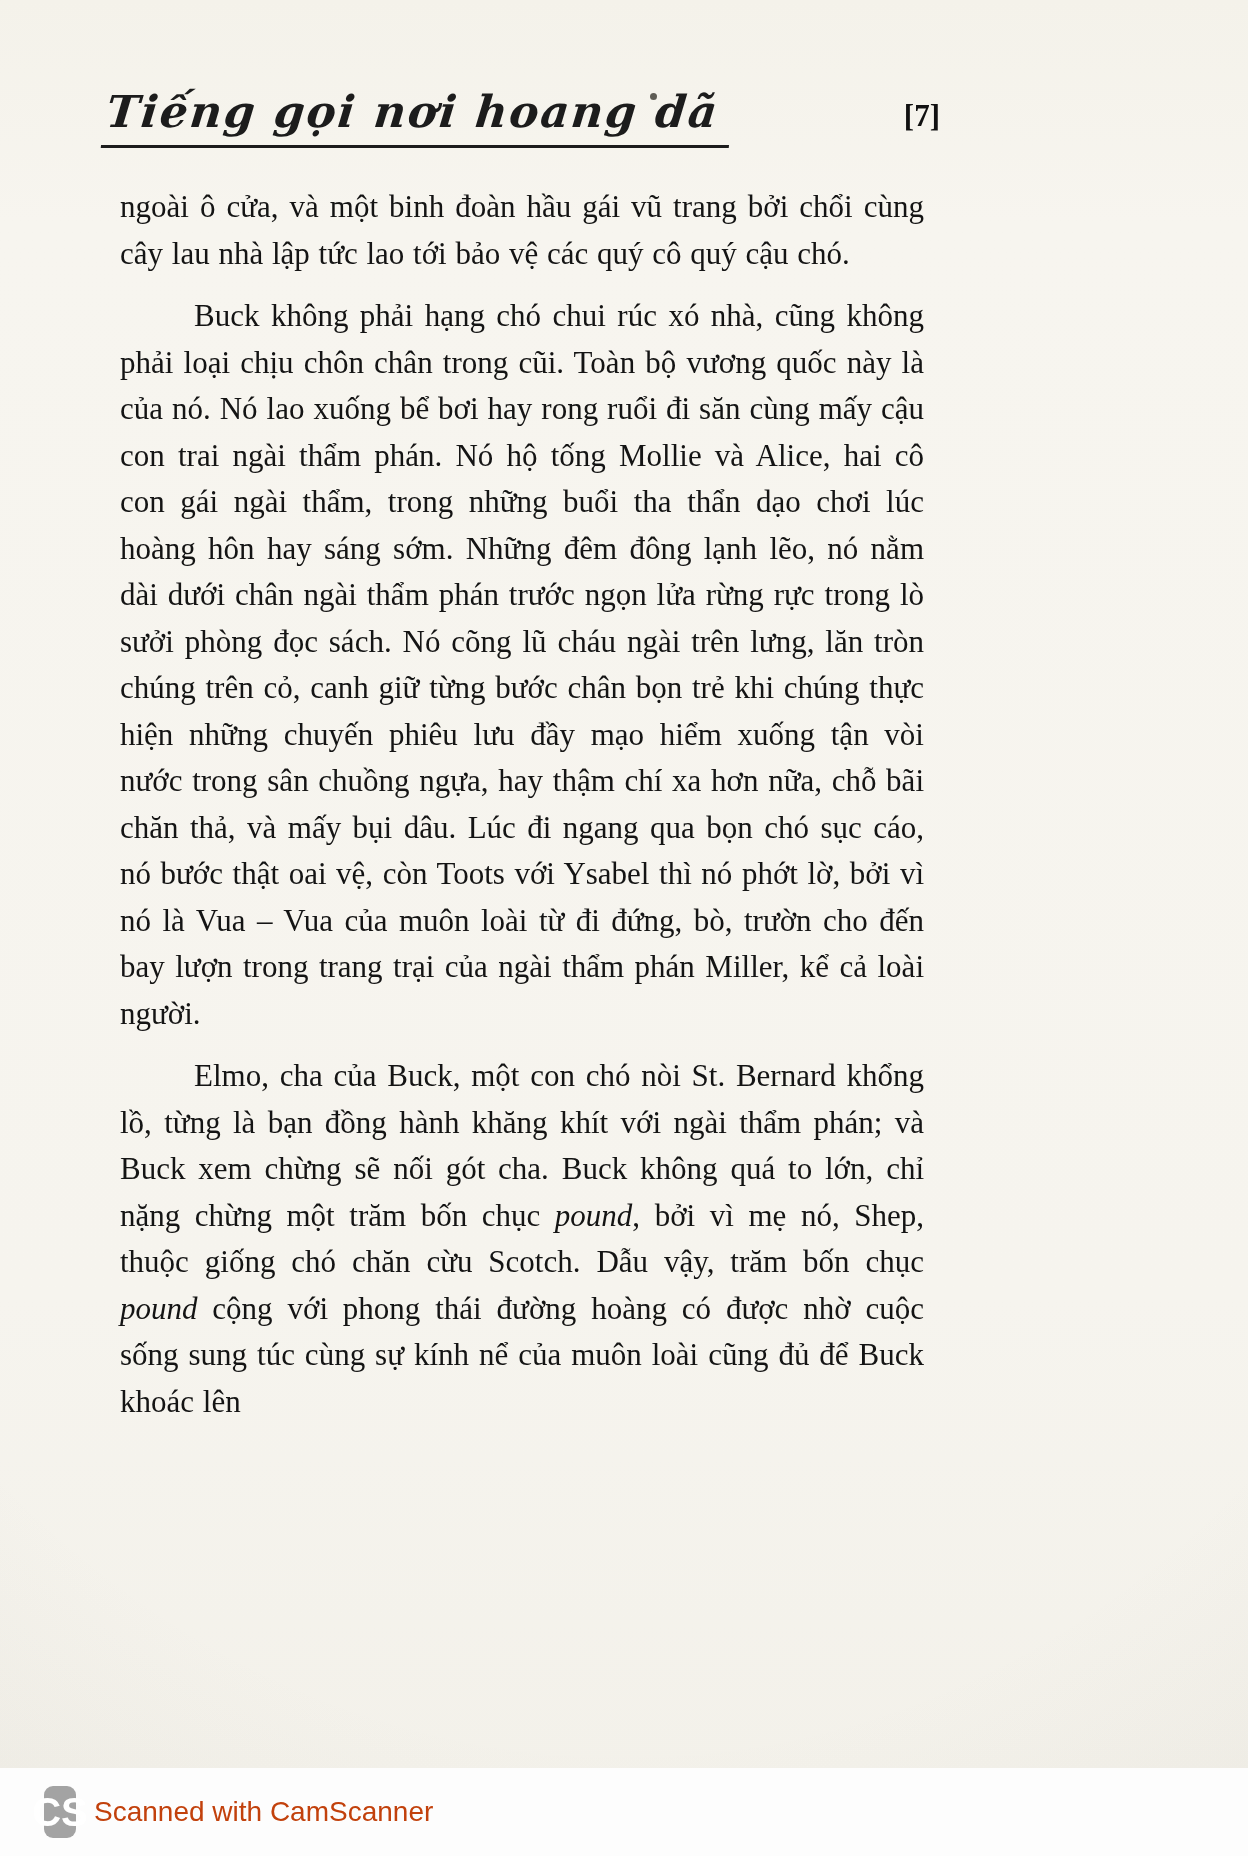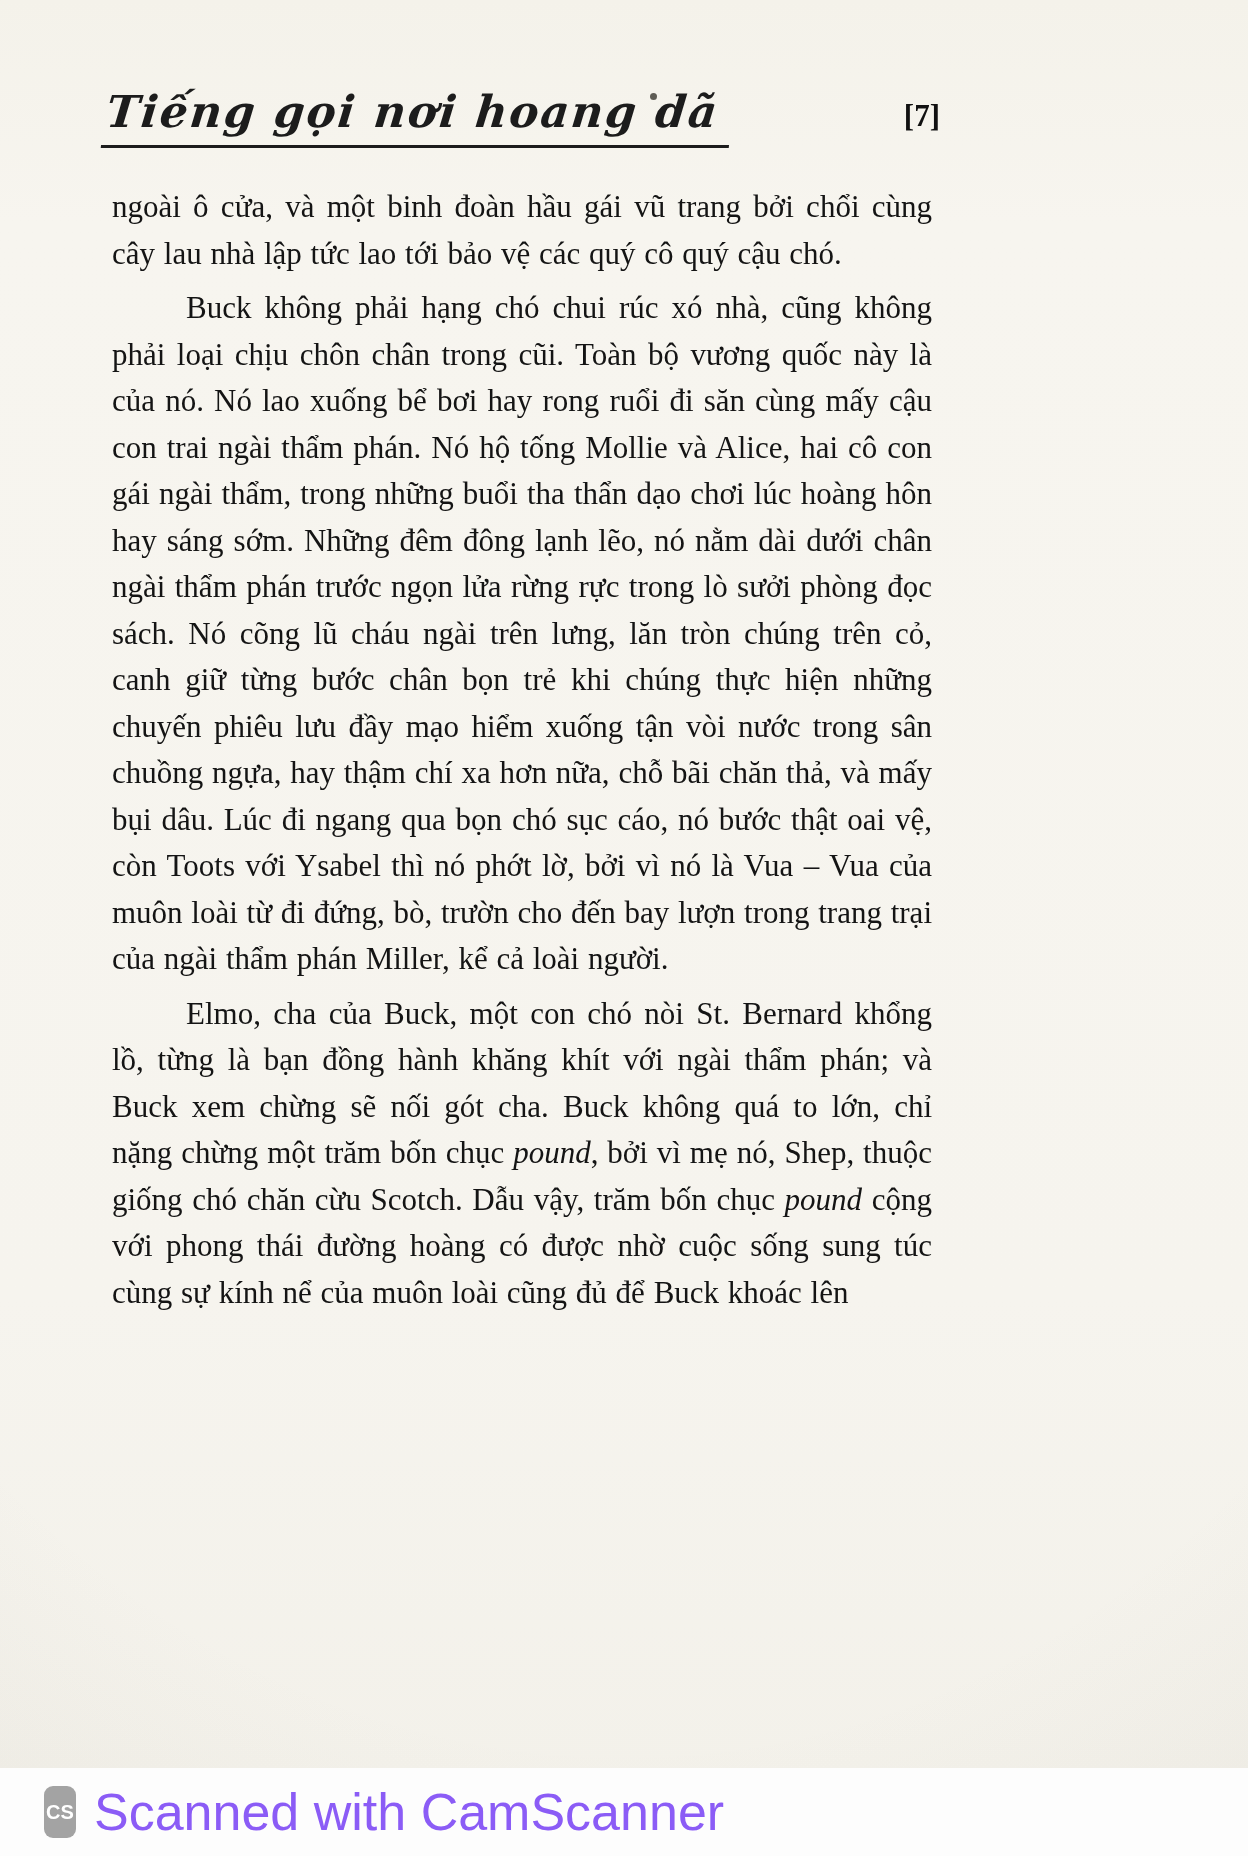--- a/index.html
+++ b/index.html
@@ -45,21 +45,21 @@
     color: #1c1c1c;
     white-space: nowrap;
   }
   .page-num {
     font-size: 31px;
     font-weight: bold;
     color: #111;
     padding-bottom: 14px;
   }
   .body-text p {
-    margin: 8px;
+    margin: 16px;
     font-size: 31px;
     line-height: 46.5px;
     text-align: justify;
     color: #141414;
     word-spacing: 1px;
   }
   .body-text p.indent { text-indent: 74px; }
   .body-text em { }
   .footer-bar {
     position: absolute;
@@ -72,31 +72,31 @@
     gap: 18px;
   }
   .cs-logo {
     width: 32px;
     height: 52px;
     background: #a3a3a3;
     border-radius: 9px;
     color: #ffffff;
     font-family: "Liberation Sans", sans-serif;
     font-weight: bold;
-    font-size: 20px;
+    font-size: 40px;
     letter-spacing: 0px;
     display: flex;
     align-items: center;
     justify-content: center;
     flex: 0 0 auto;
   }
   .footer-text {
-    color: #8b5cf6;
+    color: #c2410c;
     font-family: "Liberation Sans", sans-serif;
-    font-size: 52px;
+    font-size: 28px;
     font-weight: 400;
   }
   .speck {
     position: absolute;
     width: 7px; height: 7px;
     border-radius: 50%;
     background: #3a372f;
     opacity: .8;
   }
 </style>

